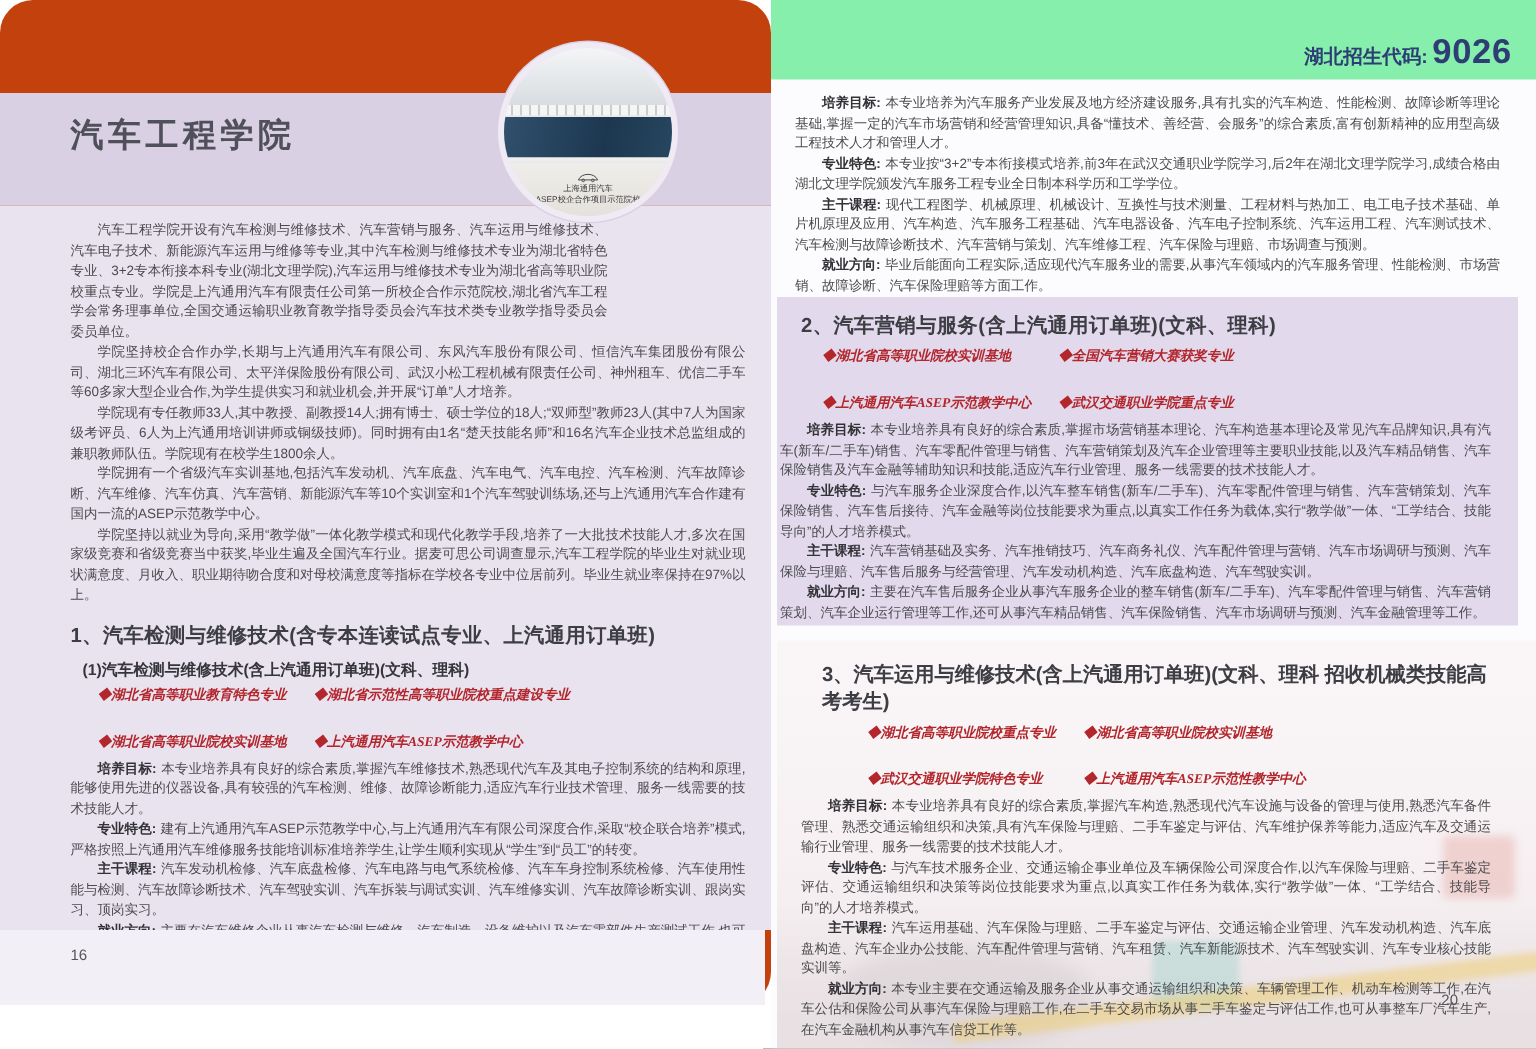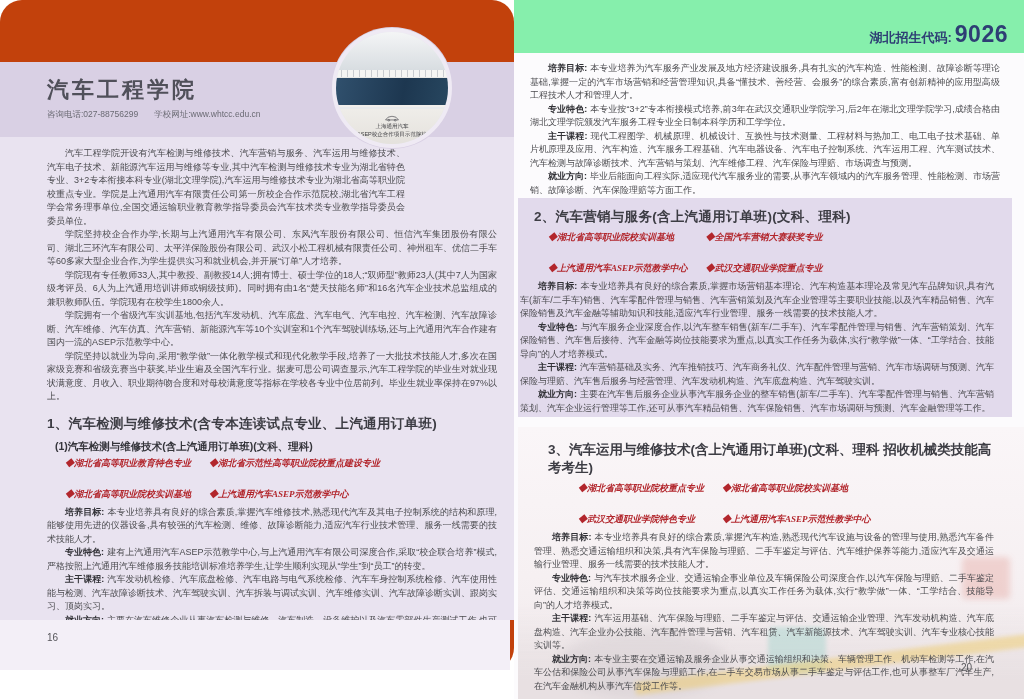--- a/index.html
+++ b/index.html
@@ -68,24 +68,20 @@
 </style>
 </head>
 <body>
 
 <div class="spread">
 
   <section class="lp">
 
     <header class="lp-header">
       <h1 class="college-title">汽车工程学院</h1>
-      <div class="contact">
-        <span>咨询电话:027-88756299</span>
-        <span>学校网址:www.whtcc.edu.cn</span>
-      </div>
     </header>
 
     <div class="photo-circle">
       <div class="pc-sky"></div>
       <div class="pc-rail"></div>
       <div class="pc-glass"></div>
       <div class="pc-wall">
         <svg class="pc-car" width="16" height="7" viewBox="0 0 16 7">
           <path d="M1 5 Q3 1 8 1 Q13 1 15 5 Z" fill="none" stroke="#44444a" stroke-width="0.7"></path>
           <circle cx="4.5" cy="5.4" r="1" fill="none" stroke="#44444a" stroke-width="0.6"></circle>

